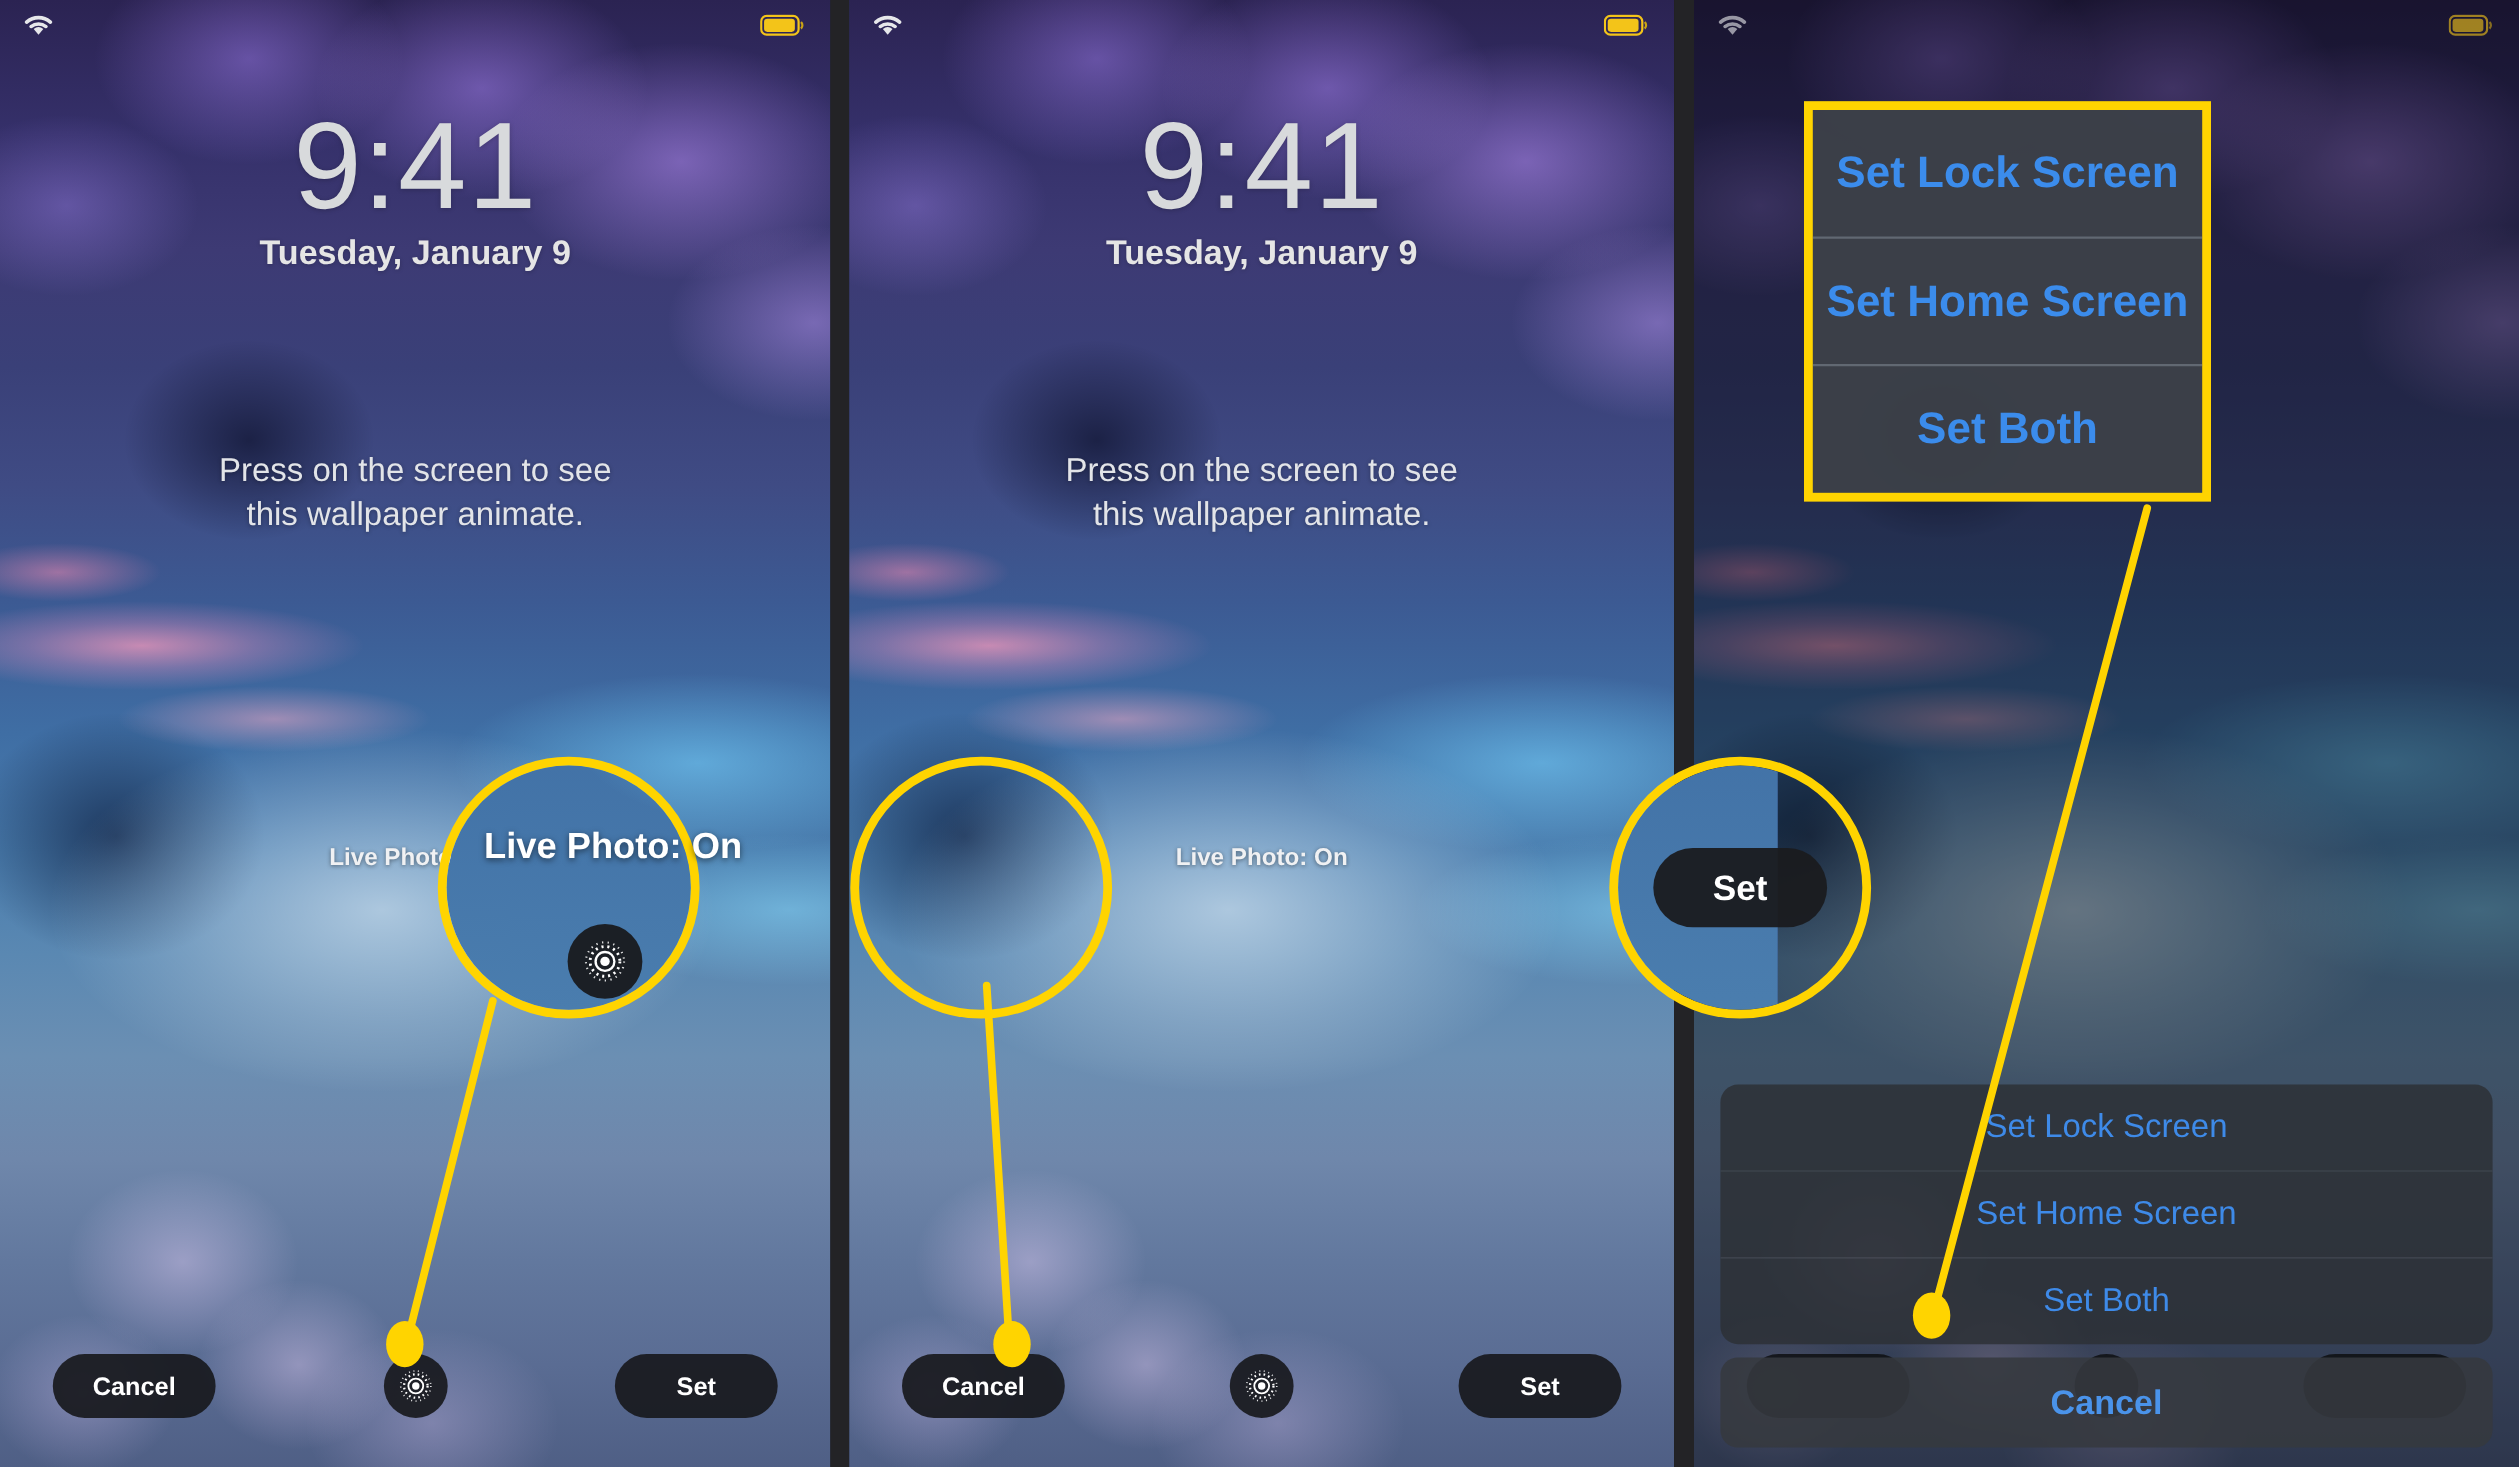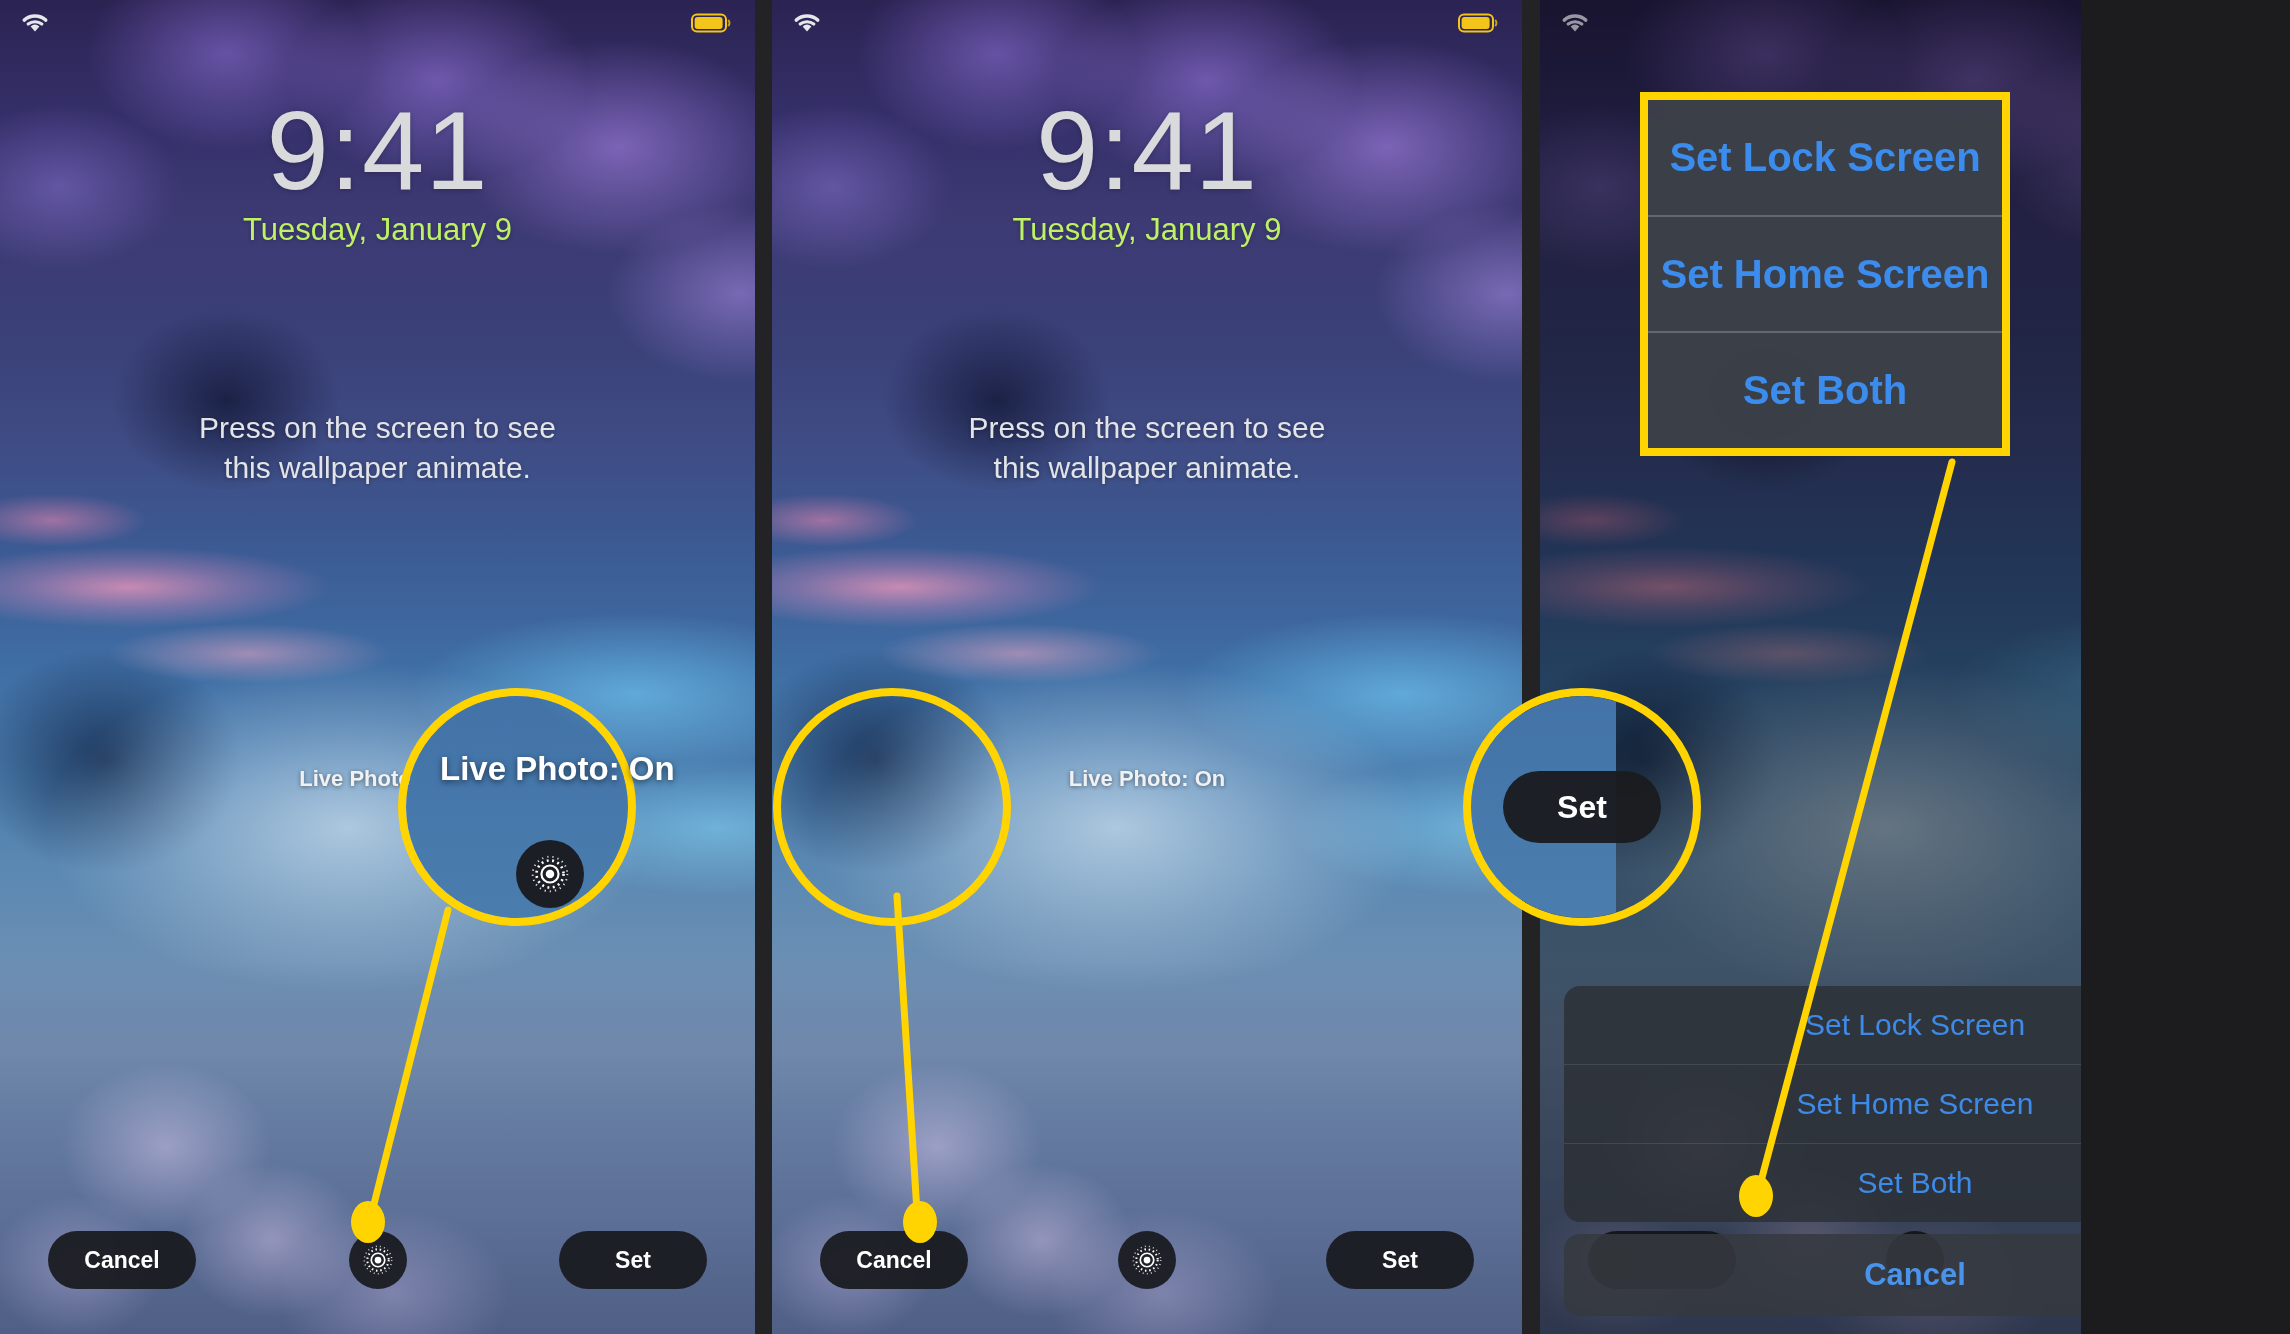--- a/index.html
+++ b/index.html
@@ -8,21 +8,21 @@
     padding: 0;
     background: #1c1c1e;
     width: 2290px;
     height: 1334px;
     overflow: hidden;
     font-family: "Liberation Sans", sans-serif;
   }
 
   #stage {
     position: relative;
-    width: 2081px;
+    width: 2290px;
     height: 1334px;
     background: #1b1b1d;
     overflow: hidden;
   }
 
   
   .panel {
     position: absolute;
     top: 0;
     height: 1334px;
@@ -121,23 +121,23 @@
     letter-spacing: 1px;
     line-height: 1.05;
     text-shadow: 0 1px 5px rgba(0,0,0,0.22);
     font-family: "Liberation Sans", sans-serif;
   }
   .date {
     position: absolute;
     left: 0; right: 0;
     top: 212px;
     text-align: center;
-    color: #bef264;
+    color: #e5e5e5;
     font-size: 31px;
-    font-weight: 400;
+    font-weight: 700;
     text-shadow: 0 1px 4px rgba(0,0,0,0.22);
   }
 
   
   .hint {
     position: absolute;
     left: 0; right: 0;
     top: 408px;
     text-align: center;
     color: #e2e4e8;

